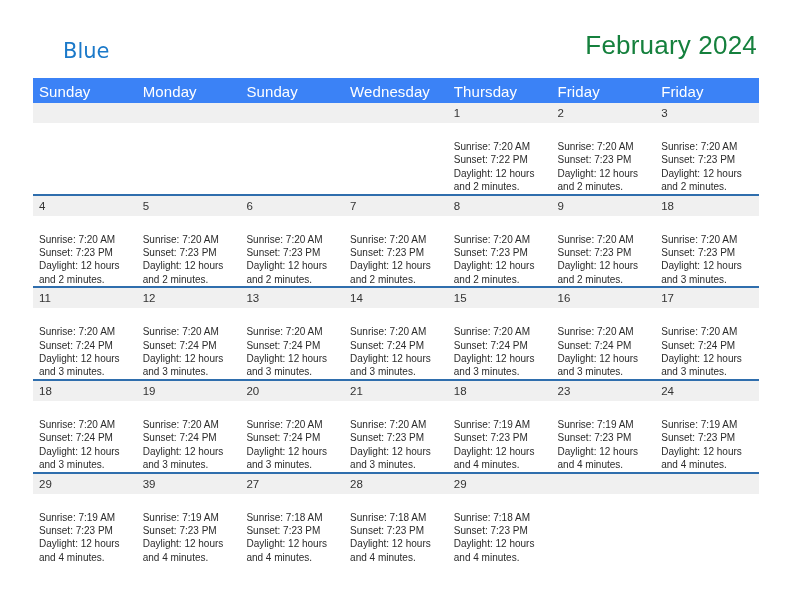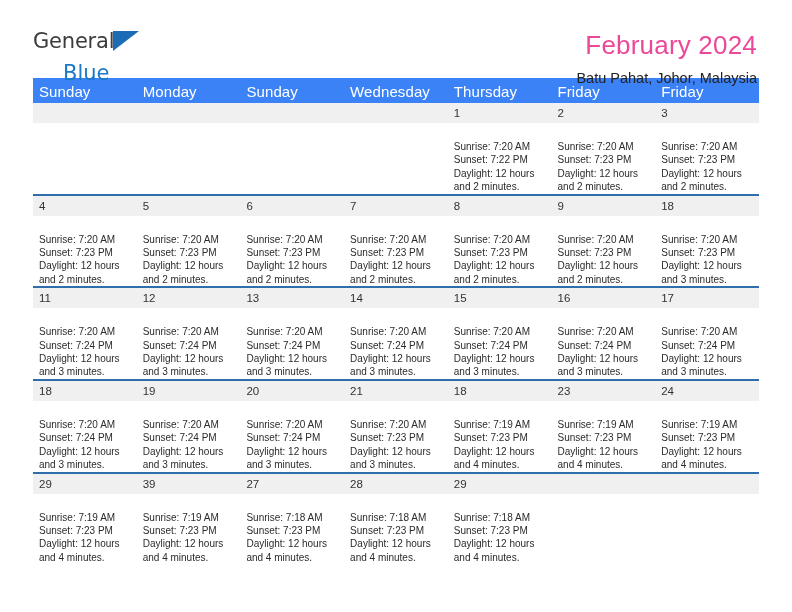--- a/index.html
+++ b/index.html
@@ -70,21 +70,21 @@
     line-height: 21px;
   }
 
   .titles {
     text-align: right;
     padding-right: 2px;
   }
   .cal-title {
     font-size: 26px;
     font-weight: normal;
-    color: #ec4899;
+    color: #15803d;
     line-height: 30px;
     letter-spacing: 0.2px;
   }
   .cal-subtitle {
     font-size: 14.5px;
     color: #222222;
     line-height: 18px;
     margin-top: 9px;
   }
 
@@ -134,32 +134,27 @@
   .dayinfo div { white-space: nowrap; }
 </style>
 </head>
 <body>
 
 <div class="page">
 
   <div class="header">
 
     <div class="logo">
-      <div class="logo-row1">
-        <span class="logo-general">General</span>
-        <span class="logo-triangle"></span>
-      </div>
       <div class="logo-row2">
         <span class="logo-blue">Blue</span>
       </div>
     </div>
 
     <div class="titles">
       <div class="cal-title">February 2024</div>
-      <div class="cal-subtitle">Batu Pahat, Johor, Malaysia</div>
     </div>
 
   </div>
 
   <table class="calendar">
     <thead>
       <tr>
         <th>Sunday</th>
         <th>Monday</th>
         <th>Sunday</th>

